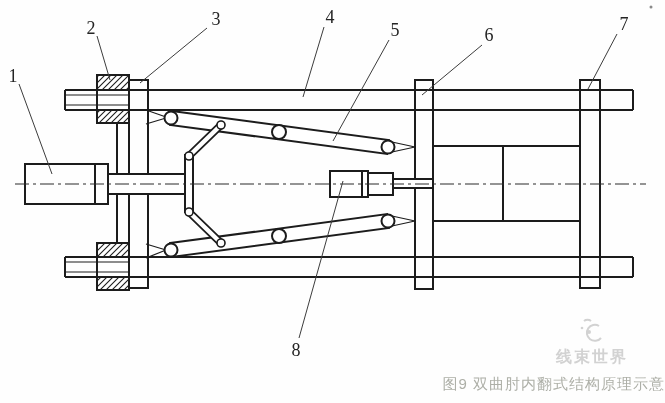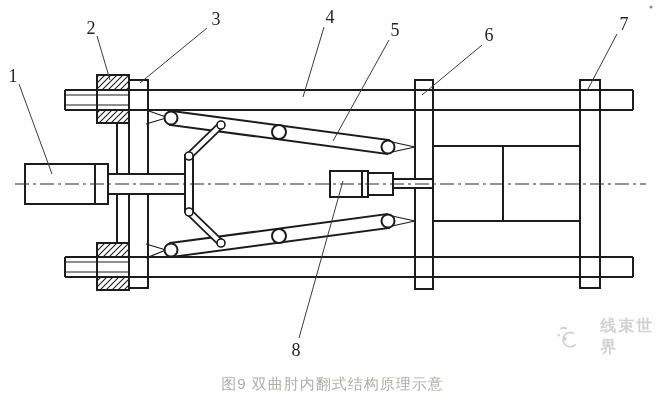--- a/index.html
+++ b/index.html
@@ -6,24 +6,24 @@
   #stage{position:relative;width:665px;height:403px;background:#fefefe;
          font-family:"Liberation Sans",sans-serif;overflow:hidden;}
   #stage svg.draw{position:absolute;left:0;top:0;}
   .ol{fill:none;stroke:#1c1c1c;stroke-width:2;}
   .olw{fill:#ffffff;stroke:#1c1c1c;stroke-width:2;}
   .thin{fill:none;stroke:#1c1c1c;stroke-width:1.2;}
   .leader{fill:none;stroke:#3c3c3c;stroke-width:1;}
   .pin{fill:#ffffff;stroke:#1c1c1c;stroke-width:2;}
   .pin-s{fill:#ffffff;stroke:#1c1c1c;stroke-width:1.6;}
   .lbl{font-family:"Liberation Serif",serif;font-size:18px;fill:#242424;text-anchor:middle;}
-  #caption{position:absolute;left:0;top:375px;width:100%;text-align:center;
+  #caption{position:absolute;left:0;top:375px;width:100%;text-align:right;
            font-size:15px;letter-spacing:1px;color:#adafa7;}
   #watermark{position:absolute;left:556px;top:316px;display:flex;align-items:center;
-             gap:20px;color:#d2d2d2;font-weight:bold;font-size:16px;letter-spacing:2px;}
+             gap:2px;color:#d2d2d2;font-weight:bold;font-size:16px;letter-spacing:2px;flex-direction:column;}
 </style>
 </head>
 <body>
 
 <div id="stage">
   <svg class="draw" width="665" height="403" viewBox="0 0 665 403">
     <defs>
       <pattern id="hatch" width="6" height="6" patternUnits="userSpaceOnUse">
         <path d="M-1,1 l2,-2 M0,6 l6,-6 M5,7 l2,-2" stroke="#1c1c1c" stroke-width="1.1"></path>
       </pattern>

